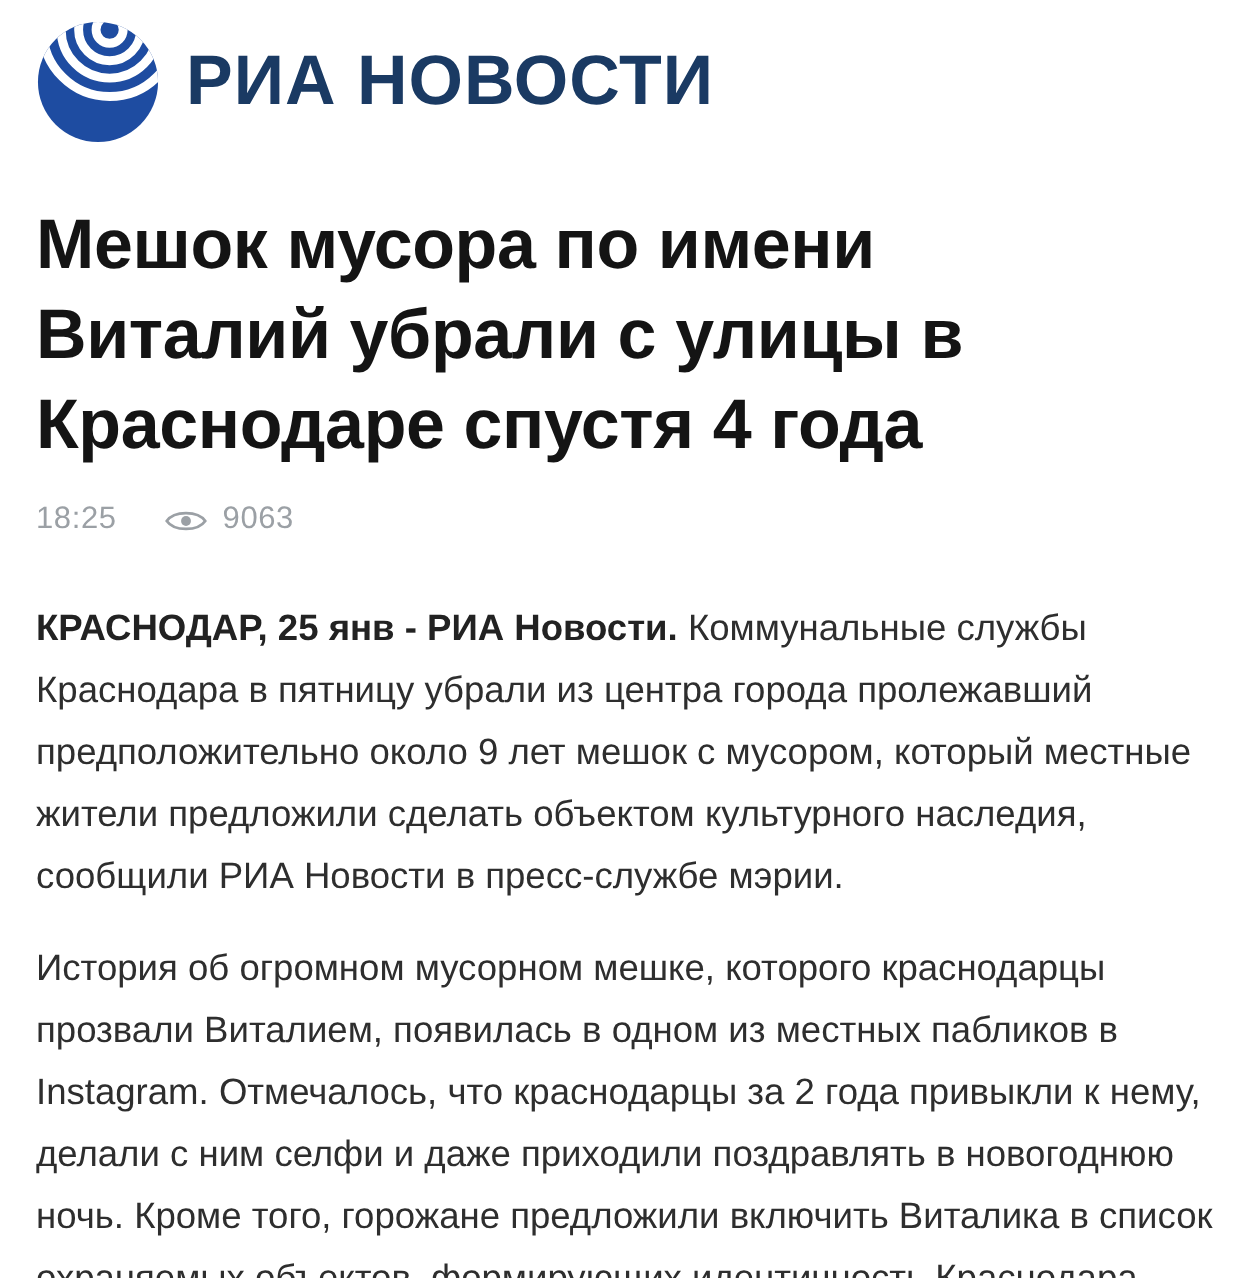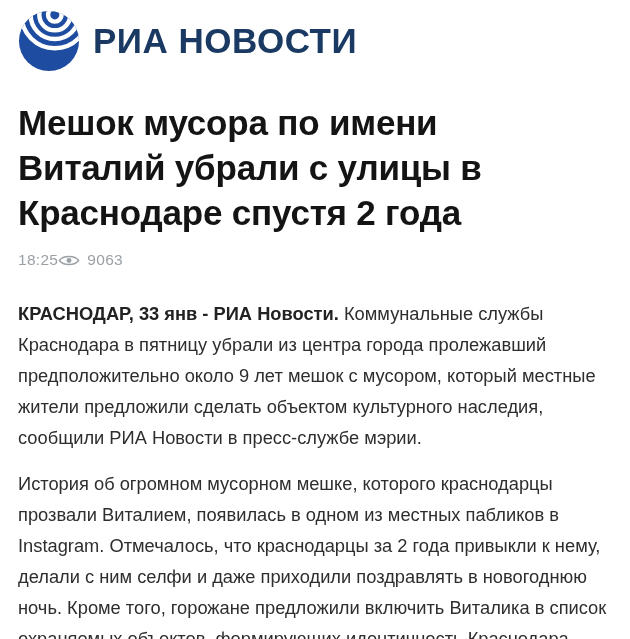--- a/index.html
+++ b/index.html
@@ -46,21 +46,21 @@
     color: #141414;
     letter-spacing: -0.2px;
     white-space: pre-line;
   }
 
   
   .meta {
     margin-top: 16px;
     display: flex;
     align-items: center;
-    gap: 0;
+    gap: 24px;
     color: #9ba0a5;
     font-size: 15.5px;
     letter-spacing: 0.3px;
   }
   .views {
     display: flex;
     align-items: center;
     gap: 7px;
   }
   .eye { display: block; margin-top: 1px; }
@@ -98,35 +98,35 @@
         </g>
       </svg>
       <span class="wordmark">РИА НОВОСТИ</span>
     </a>
   </header>
 
   <main>
 
     <h1 class="headline">Мешок мусора по имени
 Виталий убрали с улицы в
-Краснодаре спустя 2 года</h1>
+Краснодаре спустя 4 года</h1>
 
     <div class="meta">
       <span class="time">18:25</span>
       <span class="views">
         <svg class="eye" width="22" height="15" viewBox="0 0 24 16" aria-hidden="true">
           <path d="M1.5 8 C 5.5 2.2, 18.5 2.2, 22.5 8 C 18.5 13.8, 5.5 13.8, 1.5 8 Z" fill="none" stroke="#9ba0a5" stroke-width="1.5"></path>
           <circle cx="12" cy="8" r="2.7" fill="#9ba0a5"></circle>
         </svg>
         <span>9063</span>
       </span>
     </div>
 
     <p class="body-text first">
-      <strong class="lead">КРАСНОДАР, 33 янв - РИА Новости.</strong>
+      <strong class="lead">КРАСНОДАР, 25 янв - РИА Новости.</strong>
       <span>Коммунальные службы Краснодара в пятницу убрали из центра города пролежавший предположительно около 9 лет мешок с мусором, который местные жители предложили сделать объектом культурного наследия, сообщили РИА Новости в пресс-службе мэрии.</span>
     </p>
 
     <p class="body-text second">История об огромном мусорном мешке, которого краснодарцы прозвали Виталием, появилась в одном из местных пабликов в Instagram. Отмечалось, что краснодарцы за 2 года привыкли к нему, делали с ним селфи и даже приходили поздравлять в новогоднюю ночь. Кроме того, горожане предложили включить Виталика в список охраняемых объектов, формирующих идентичность Краснодара. Пользователи в комментариях предлагали оформить над мешком опекунство.</p>
 
   </main>
 
 </div>
 
 </body></html>

